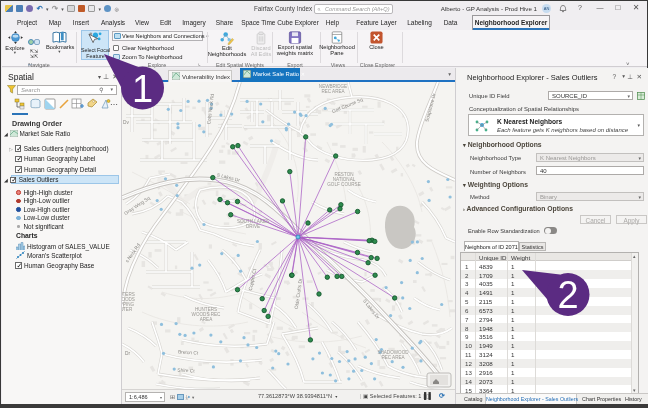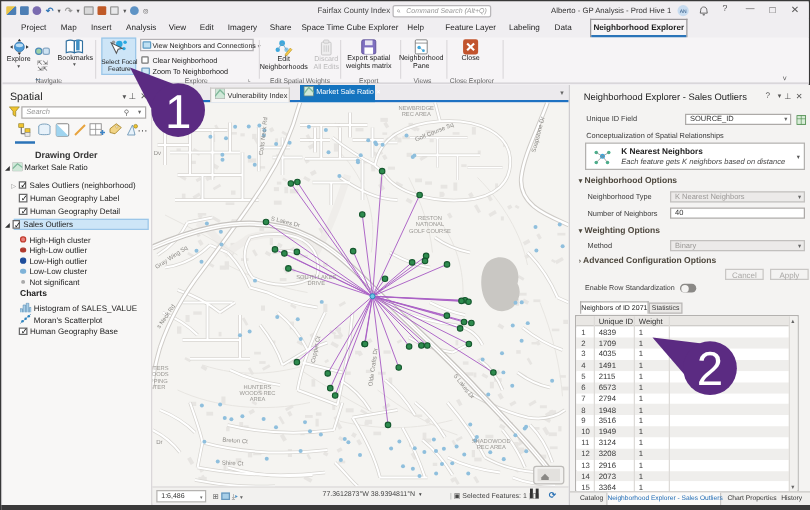--- a/index.html
+++ b/index.html
@@ -223,21 +223,21 @@
  <svg class="abs" style="left:84px;top:30px;" width="13" height="12" viewBox="0 0 13 12">
         <path d="M2 5 L7 1 L11 4 L6 9 L2 8 Z" fill="#f2d587" stroke="#a8872e" stroke-width="0.7"></path>
         <circle cx="7.5" cy="3.5" r="0.9" fill="#fff" stroke="#a8872e" stroke-width="0.4"></circle>
       </svg>
  <svg class="abs" style="left:98px;top:30px;" width="12" height="12" viewBox="0 0 12 12">
         <path d="M2 10 L6 2 L8 10 Z" fill="#e8f2fa" stroke="#6b96b5" stroke-width="0.7"></path>
         <circle cx="8.5" cy="3" r="1.5" fill="#f0c430" stroke="#8a7a20" stroke-width="0.5"></circle>
       </svg>
  <div class="abs" style="left:108px;top:32px;font-size:8px;color:#444;letter-spacing:0.5px;">⋯</div>
  <div class="abs" style="left:10px;top:44.5px;width:16px;height:2px;background:#2b74b8;"></div>
- <div class="abs" style="left:26px;top:51px;font-size:7.2px;font-weight:bold;color:#333;">Drawing Order</div>
+ <div class="abs" style="left:10px;top:51px;font-size:7.2px;font-weight:bold;color:#333;">Drawing Order</div>
 <div class="abs" style="left:2px;top:62px;font-size:6.4px;color:#222;white-space:nowrap;"><span style="color:#333;font-size:5px;">◢</span> <svg width="8" height="7" style="vertical-align:-1px;">
           <rect width="8" height="7" fill="#cfe8d8" stroke="#888" stroke-width="0.5"></rect>
           <path d="M0 5 L4 1 L8 4" stroke="#7fb89a" fill="none"></path>
         </svg> Market Sale Ratio</div>
 <div class="abs" style="left:7px;top:76.5px;font-size:6.4px;color:#222;white-space:nowrap;"><span style="color:#888;font-size:5px;">▷</span> <span style="display:inline-block;width:6.5px;height:6.5px;border:1px solid #6a6a6a;background:#fff;position:relative;vertical-align:-1px;margin-right:2.5px;"><span style="position:absolute;left:0.5px;top:-1.5px;font-size:7px;color:#111;">✓</span></span>Sales Outliers (neighborhood)</div>
 <div class="abs" style="left:13px;top:87px;font-size:6.4px;color:#222;white-space:nowrap;"><span style="display:inline-block;width:6.5px;height:6.5px;border:1px solid #6a6a6a;background:#fff;position:relative;vertical-align:-1px;margin-right:2.5px;"><span style="position:absolute;left:0.5px;top:-1.5px;font-size:7px;color:#111;">✓</span></span>Human Geography Label</div>
 <div class="abs" style="left:13px;top:97.5px;font-size:6.4px;color:#222;white-space:nowrap;"><span style="display:inline-block;width:6.5px;height:6.5px;border:1px solid #6a6a6a;background:#fff;position:relative;vertical-align:-1px;margin-right:2.5px;"><span style="position:absolute;left:0.5px;top:-1.5px;font-size:7px;color:#111;">✓</span></span>Human Geography Detail</div>
 <div class="abs" style="left:9px;top:106.5px;width:108px;height:9.5px;background:#cde5f7;border:1px solid #9cc6e8;"></div>
 <div class="abs" style="left:2px;top:108px;font-size:6.4px;color:#222;white-space:nowrap;"><span style="color:#333;font-size:5px;">◢</span> <span style="display:inline-block;width:6.5px;height:6.5px;border:1px solid #6a6a6a;background:#fff;position:relative;vertical-align:-1px;margin-right:2.5px;"><span style="position:absolute;left:0.5px;top:-1.5px;font-size:7px;color:#111;">✓</span></span>Sales Outliers</div>
 <div class="abs" style="left:14px;top:120.5px;font-size:6.4px;color:#222;white-space:nowrap;"><span style="display:inline-block;width:4.5px;height:4.5px;border-radius:50%;background:#e8827c;border:1px solid #c0392b;vertical-align:0px;margin-right:3px;"></span>High-High cluster</div>

